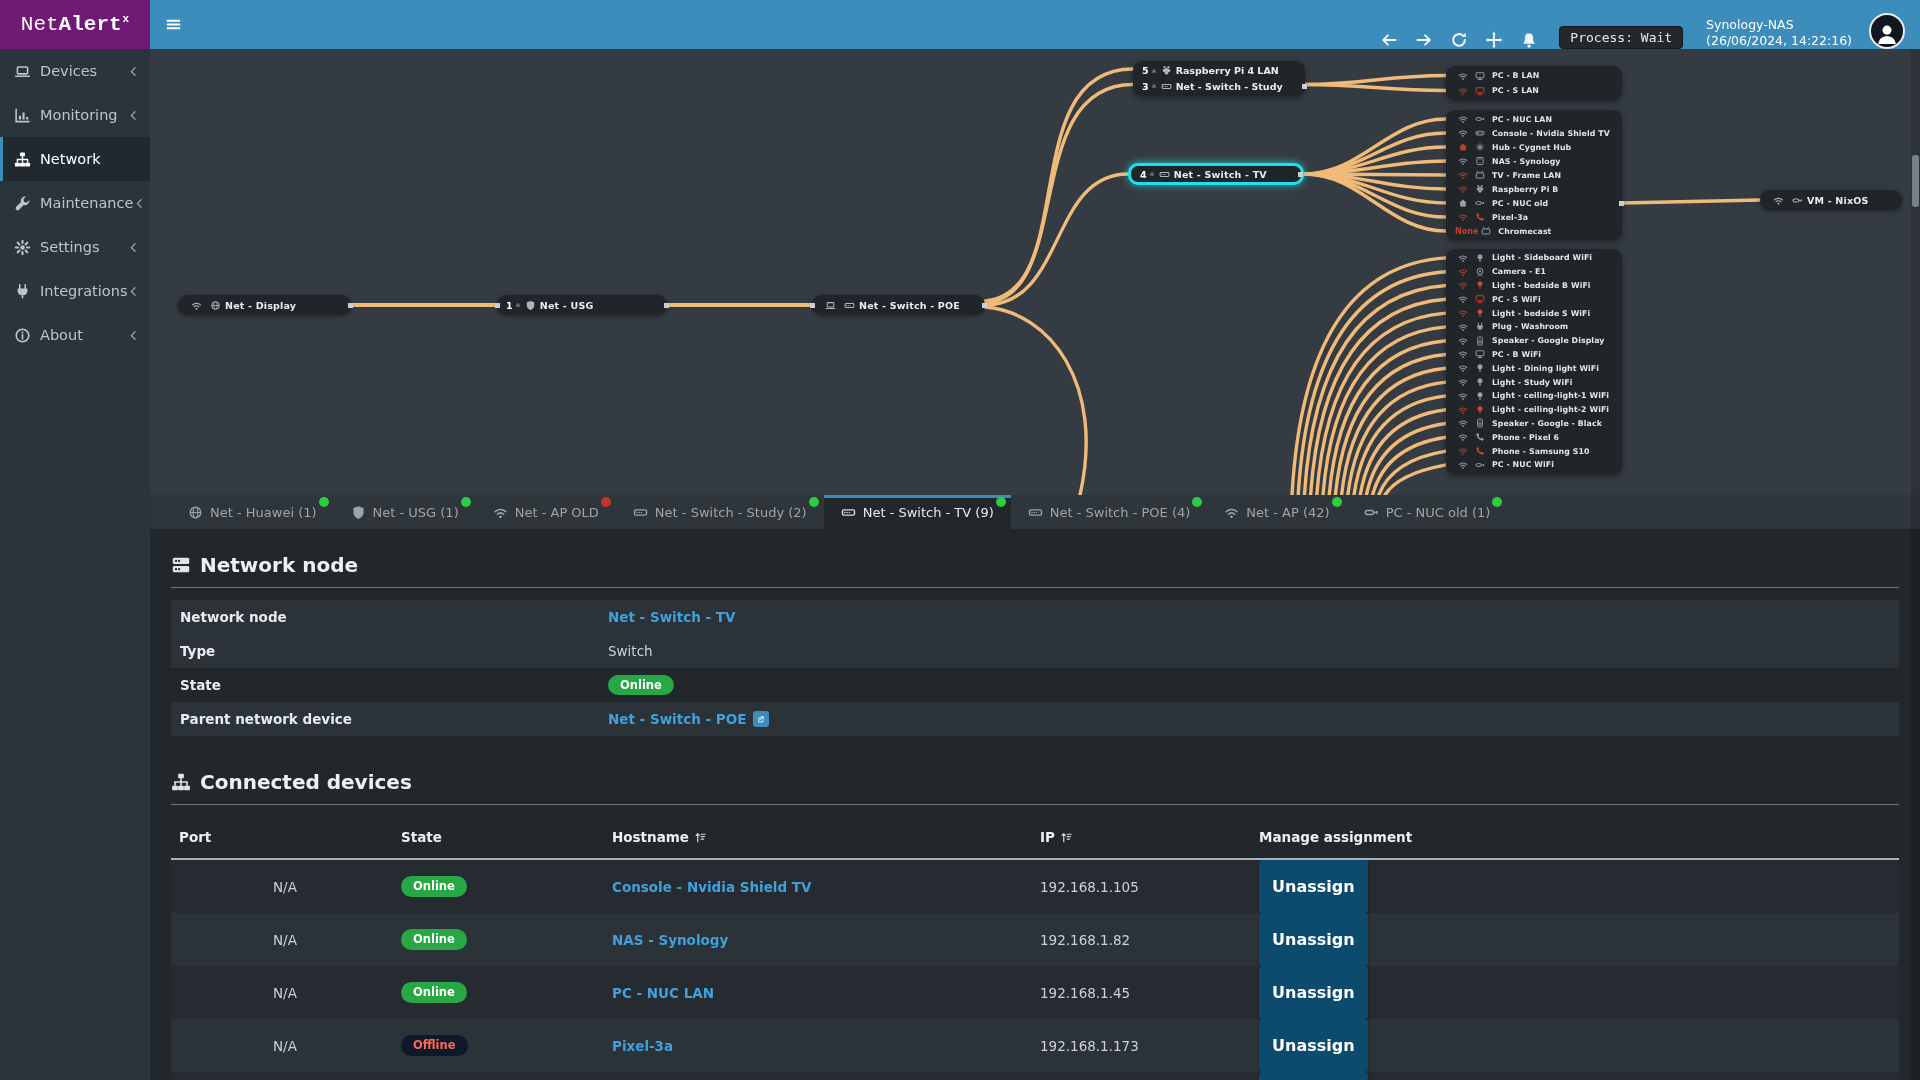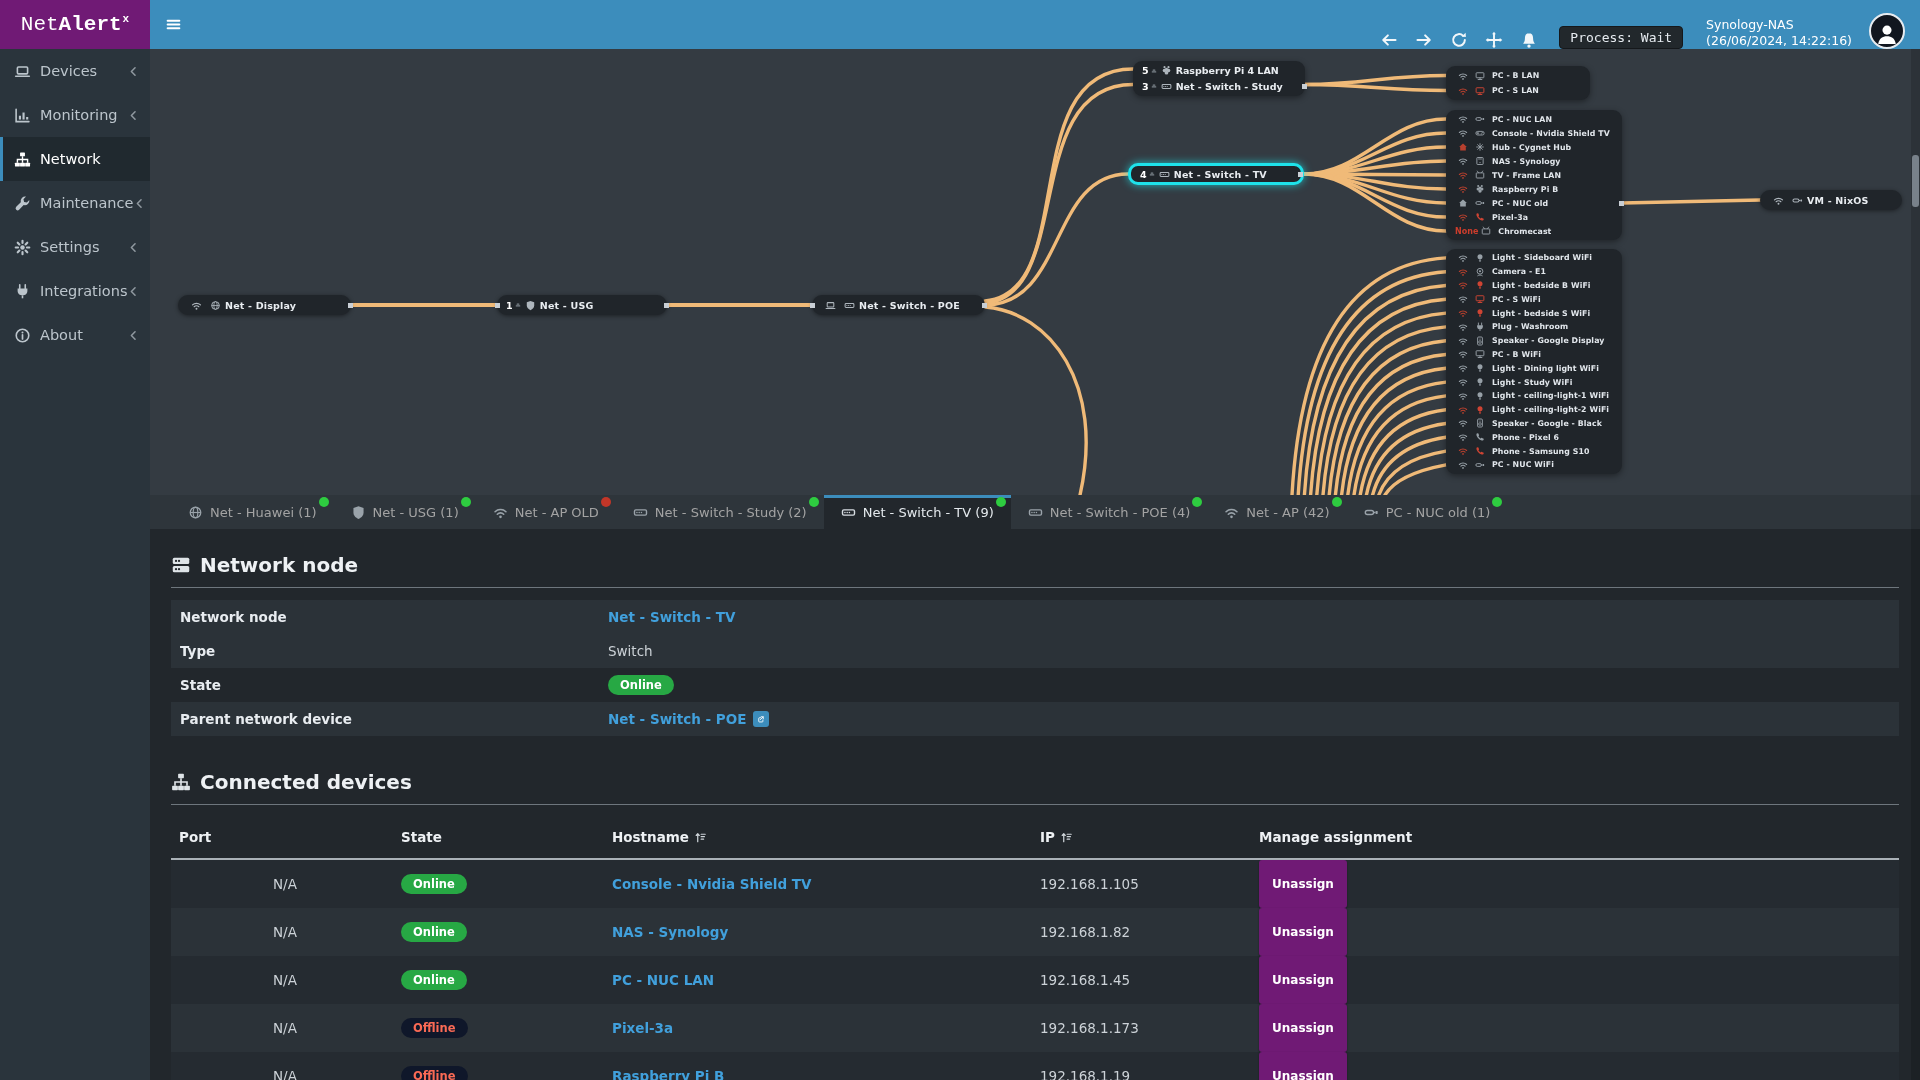--- a/index.html
+++ b/index.html
@@ -86,22 +86,22 @@
   .cd-sec{margin-top:34px;}
   table.cd{width:100%;border-collapse:collapse;font-size:13.5px;margin-top:2px;}
   table.cd thead th{text-align:left;color:#eef1f4;font-weight:700;padding:12px 0 13px 8px;
     border-bottom:2px solid #aab1b7;cursor:pointer;}
   table.cd thead th svg{display:inline-block;width:13px;height:13px;color:#cfd5da;margin-left:5px;
     vertical-align:-2px;}
   table.cd tbody td{height:38.5px;vertical-align:middle;color:#ccd2d7;padding:0 0 0 8px;}
   table.cd tbody tr:nth-child(odd){background:#252b31;}
   table.cd tbody tr:nth-child(even){background:#2b3238;}
   td.port{padding-left:102px !important;}
-  button.unassign{background:#701a75;color:#fff;border:0;border-radius:3px;padding:17px 13px;
-    font-size:12px;font-weight:700;cursor:pointer;box-shadow:0 1px 2px rgba(0,0,0,.4);
+  button.unassign{background:#0c4a6e;color:#fff;border:0;border-radius:3px;padding:17px 13px;
+    font-size:16px;font-weight:700;cursor:pointer;box-shadow:0 1px 2px rgba(0,0,0,.4);
     font-family:inherit;}
   
   .scrollbar{position:absolute;right:0;top:49px;bottom:0;width:9px;background:rgba(0,0,0,.15);z-index:40;}
   .scrollbar .thumb{position:absolute;top:106px;right:1px;width:7px;height:52px;background:#78818a;
     border-radius:3px;}
 </style>
 </head>
 <body>
 
 <svg width="0" height="0" style="position:absolute" aria-hidden="true">
@@ -486,21 +486,21 @@
       </div>
       <div class="tnode" style="left: 1610px; top: 141px; width: 142px;">
         <svg class="dic">
           <use href="#i-wifi"></use>
         </svg>
         <svg class="dic">
           <use href="#i-dongle"></use>
         </svg>
         <span class="nlabel">VM - NixOS</span>
       </div>
-      <div class="tgroup" style="left: 1296px; top: 17px; width: 144px;">
+      <div class="tgroup" style="left: 1296px; top: 17px; width: 176px;">
         <div class="leaf" style="height: 15px;">
           <span class="sig c-gray">
             <svg>
               <use href="#i-wifi"></use>
             </svg>
           </span>
           <span class="dev c-gray">
             <svg>
               <use href="#i-desktop"></use>
             </svg>

